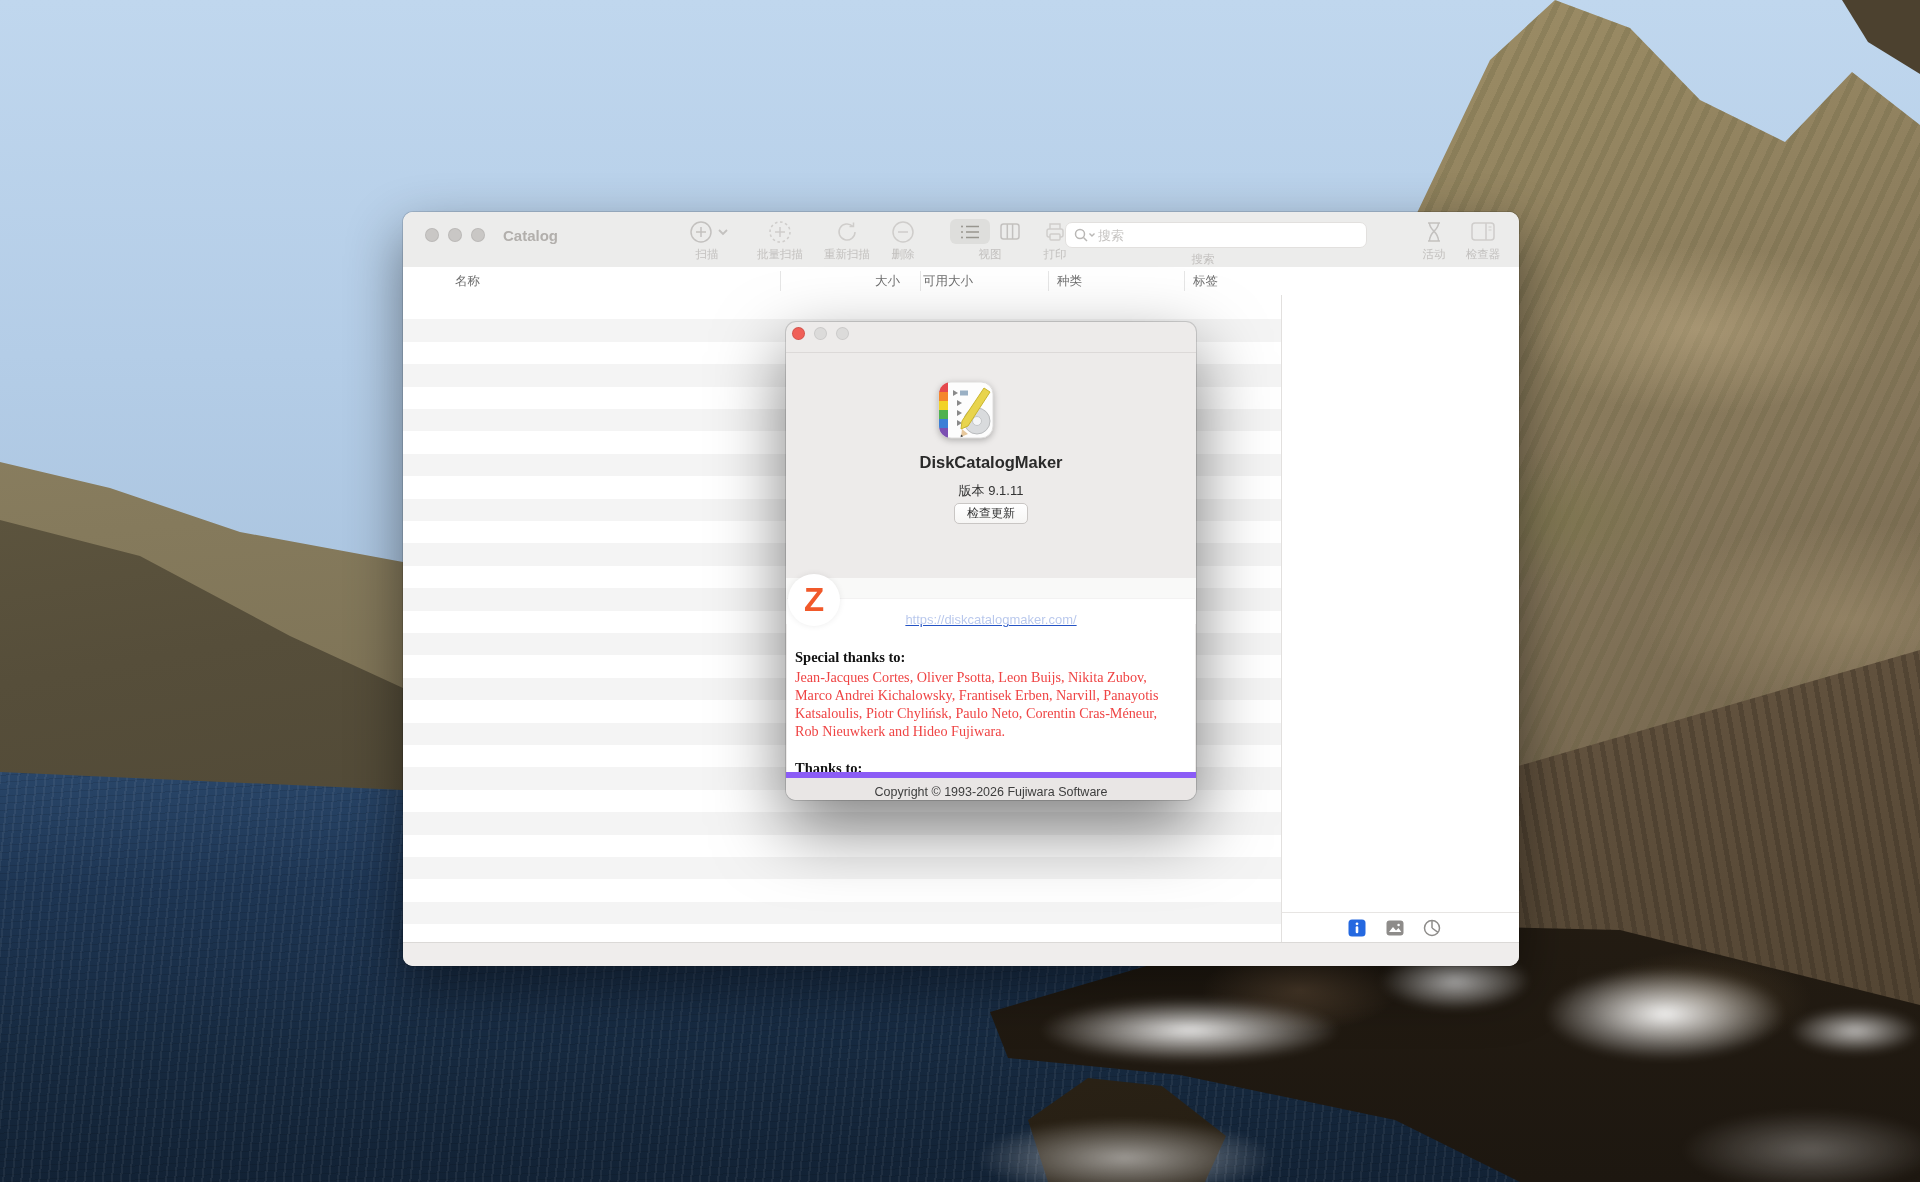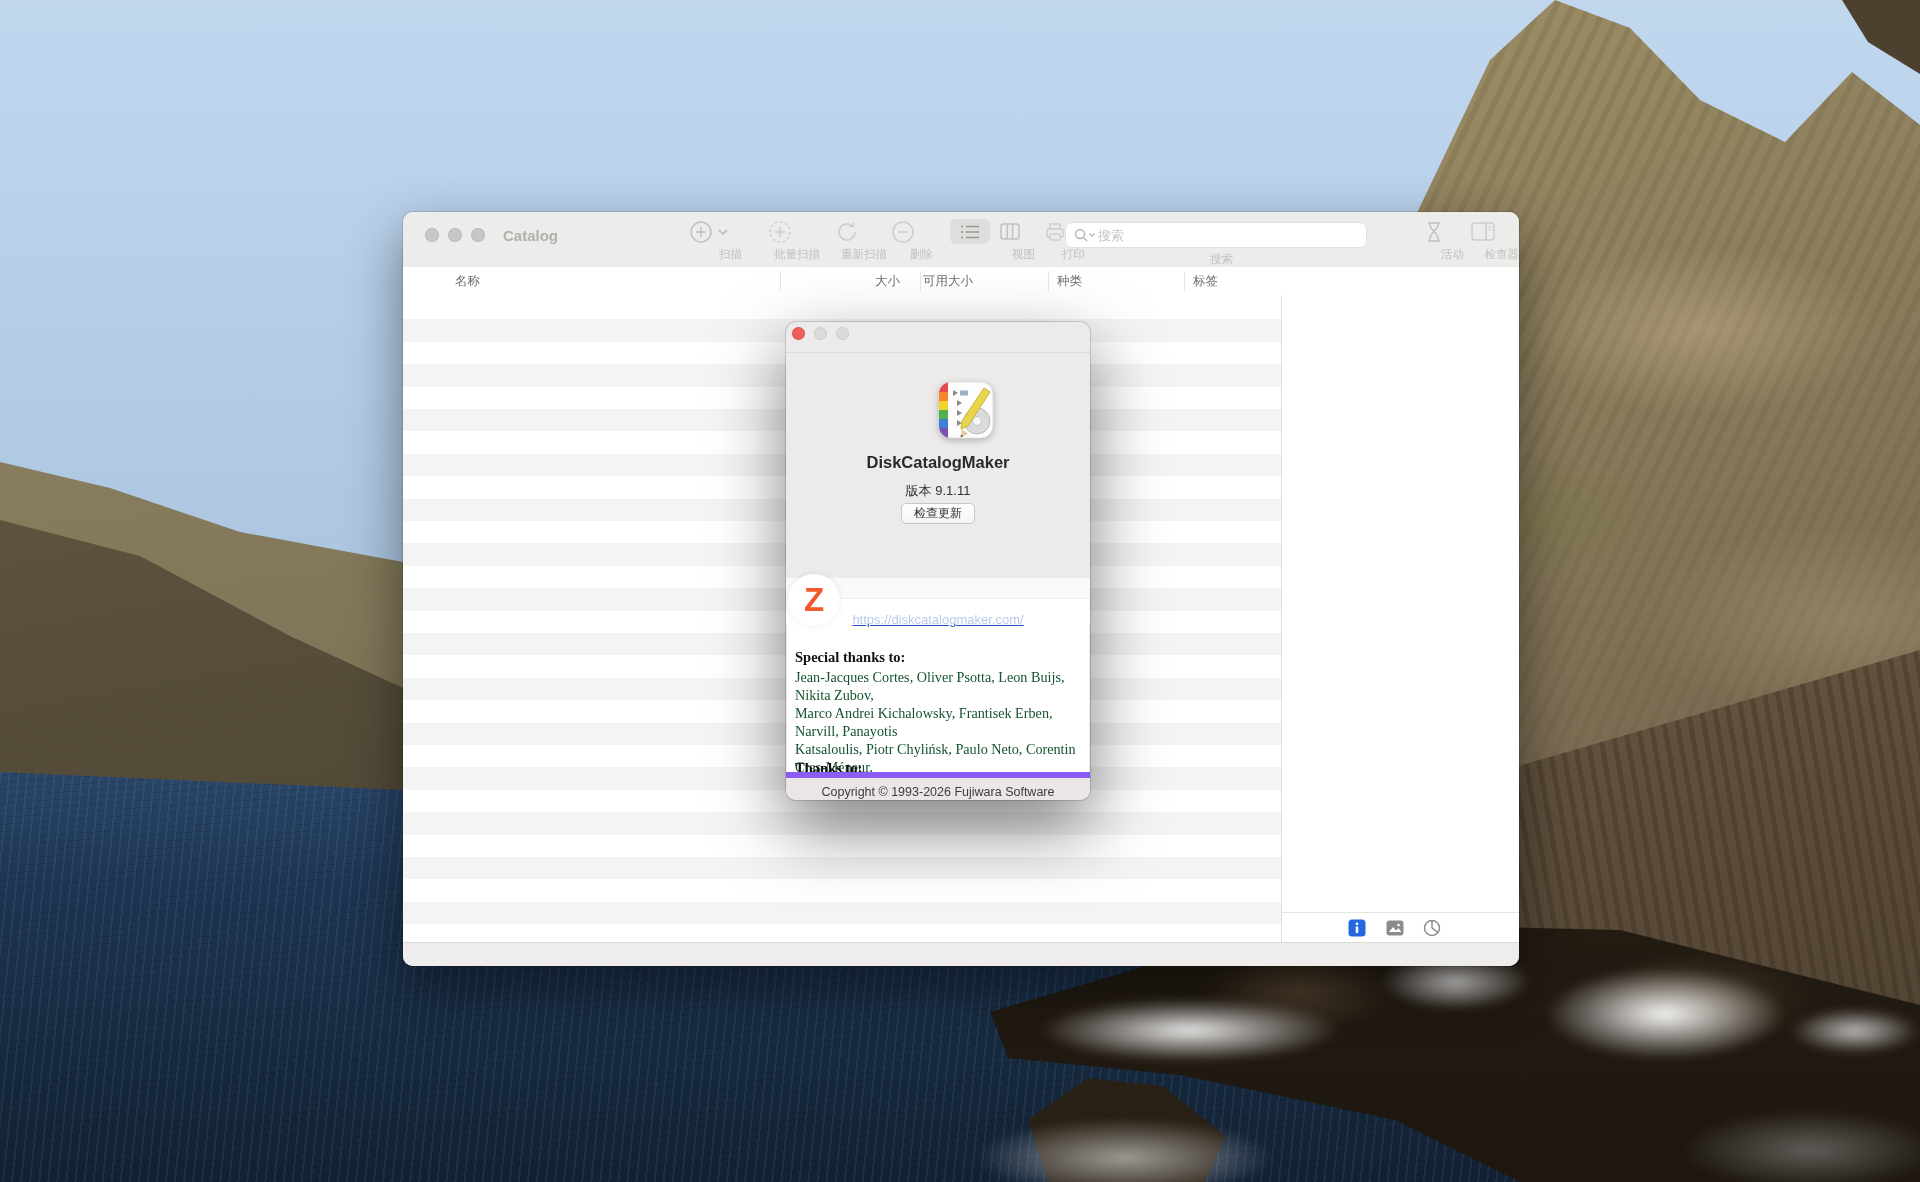--- a/index.html
+++ b/index.html
@@ -63,21 +63,21 @@
 
   
   .win{position:absolute;left:403px;top:212px;width:1116px;height:754px;
     border-radius:10px;overflow:hidden;background:#fff;
     box-shadow:0 22px 55px rgba(0,0,0,.45),0 0 0 1px rgba(0,0,0,.12);}
   .toolbar{position:absolute;left:0;top:0;right:0;height:55px;background:#ececeb;
     border-bottom:1px solid #d8d6d4;}
   .light{position:absolute;top:16px;width:14px;height:14px;border-radius:50%;
     background:#c9c7c5;box-shadow:inset 0 0 0 1px rgba(0,0,0,.07);}
   .win-title{position:absolute;left:100px;top:15px;font-size:15px;font-weight:bold;color:#b2afac;}
-  .tb-item{position:absolute;top:7px;text-align:right;color:#c3c1bf;}
+  .tb-item{position:absolute;top:7px;text-align:center;color:#c3c1bf;}
   .tb-item .lab{display:block;margin-top:3px;font-size:11.5px;color:#c3c1bf;}
   .tb-ic{height:25px;display:flex;align-items:center;justify-content:center;}
   .seg{display:inline-flex;align-items:center;justify-content:center;width:40px;height:25px;border-radius:6px;}
   .seg.sel{background:#dededc;}
   .searchbox{position:absolute;left:662px;top:10px;width:302px;height:26px;border-radius:7px;
     background:#fff;border:1px solid #e2e0de;display:flex;align-items:center;padding:0 8px;box-sizing:border-box;}
   .searchbox input{border:none;outline:none;flex:1;font-size:13px;color:#555;background:transparent;
     font-family:"Liberation Sans",sans-serif;}
   .searchbox input::placeholder{color:#c6c4c2;}
 
@@ -90,21 +90,21 @@
     background-position:0 2px;}
   .right-panel{position:absolute;left:878px;top:83px;right:0;height:617px;background:#fff;
     border-left:1px solid #e2e0de;}
   .panel-bar{position:absolute;left:878px;right:0;top:700px;height:30px;background:#fff;
     border-left:1px solid #e2e0de;border-top:1px solid #e7e5e3;}
   .pic{position:absolute;top:6px;width:18px;height:18px;}
   .bottom-strip{position:absolute;left:0;right:0;top:730px;height:24px;background:#efedec;
     border-top:1px solid #dbd9d7;}
 
   
-  .dlg{position:absolute;left:786px;top:322px;width:304px;height:478px;border-radius:10px;
+  .dlg{position:absolute;left:786px;top:322px;width:410px;height:478px;border-radius:10px;
     overflow:hidden;background:#edebea;
     box-shadow:0 28px 70px rgba(0,0,0,.5),0 0 0 1px rgba(0,0,0,.14);}
   .dlg .bar-sep{position:absolute;left:0;right:0;top:30px;height:1px;background:#dcd9d8;}
   .dlight{position:absolute;top:5px;width:13px;height:13px;border-radius:50%;}
   .dlg-red{left:6px;background:#f05f57;box-shadow:inset 0 0 0 1px rgba(0,0,0,.12);}
   .dlg-dim1{left:28px;background:#dcdbda;box-shadow:inset 0 0 0 1px rgba(0,0,0,.08);}
   .dlg-dim2{left:50px;background:#dcdbda;box-shadow:inset 0 0 0 1px rgba(0,0,0,.08);}
   .appicon{position:absolute;left:148px;top:56px;width:64px;height:64px;filter:drop-shadow(0 2px 3px rgba(0,0,0,.25));}
   .dlg-title{position:absolute;left:0;right:0;top:131px;text-align:center;font-size:16.5px;font-weight:bold;color:#2a2a2a;}
   .dlg-ver{position:absolute;left:0;right:0;top:160px;text-align:center;font-size:13px;color:#333;}
@@ -112,21 +112,21 @@
     background:linear-gradient(#fff,#f6f5f4);border:1px solid #c9c6c4;border-radius:5px;
     font-size:12px;color:#333;font-family:"Liberation Sans",sans-serif;line-height:19px;}
   .reg{position:absolute;left:0;right:0;top:213px;text-align:center;font-size:12.3px;line-height:15.6px;color:#333;}
   .whitebox{position:absolute;left:1px;right:1px;top:276px;height:174px;background:#fff;
     border-top:1px solid #d9d6d5;overflow:hidden;}
   .dlg-link-row{position:absolute;left:0;right:0;top:11px;text-align:center;}
   .dlg-link{font-size:13px;color:#2453c4;text-decoration:underline;}
   .thanks-h{position:absolute;left:8px;top:50px;font-family:"Liberation Serif","DejaVu Serif",serif;
     font-size:14.5px;font-weight:bold;color:#111;}
   .thanks-p{position:absolute;left:8px;right:6px;top:69px;font-family:"Liberation Serif","DejaVu Serif",serif;
-    font-size:14.2px;line-height:18px;color:#14532d;white-space:pre-line;}
+    font-size:14.2px;line-height:18px;color:#ef4444;white-space:pre-line;}
   .thanks-h2{position:absolute;left:8px;top:161px;font-family:"Liberation Serif","DejaVu Serif",serif;
     font-size:14.5px;font-weight:bold;color:#111;}
   .dlg-footer{position:absolute;left:0;right:0;top:450px;height:28px;background:#e9e6e5;
     border-top:6px solid #8b5cf6;text-align:center;font-size:12.5px;color:#3d3d3d;line-height:28px;}
 
   
   .wm-band{position:absolute;left:0;right:0;top:256px;height:46px;background:rgba(255,255,255,.68);}
   .wm-text{position:absolute;left:56px;top:258px;font-size:40px;font-weight:bold;letter-spacing:2px;
     color:rgba(186,186,186,.95);text-shadow:0 1px 0 rgba(255,255,255,.6);}
   .wm-logo{position:absolute;left:2px;top:252px;width:52px;height:52px;border-radius:50%;background:#fff;

